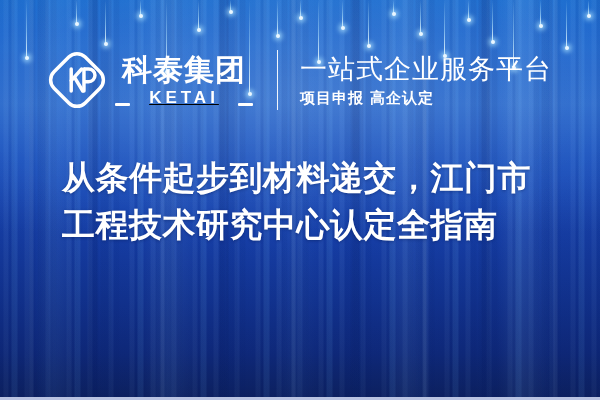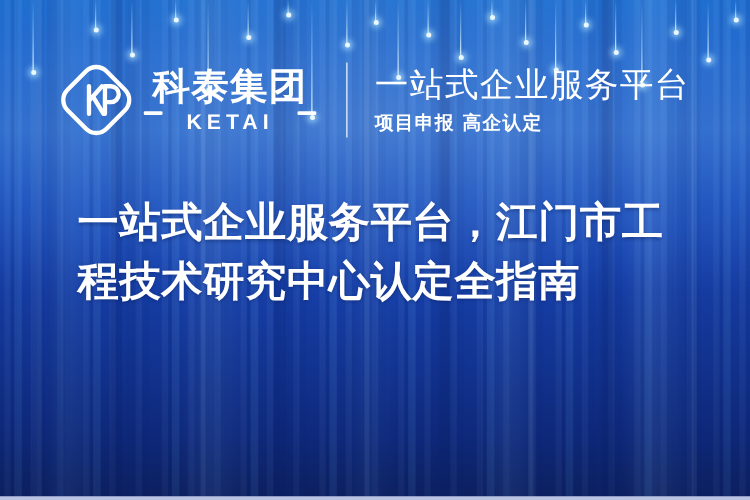--- a/index.html
+++ b/index.html
@@ -159,23 +159,24 @@
     font-family: "DejaVu Sans", "Liberation Sans", sans-serif;
     font-size: 30px;
     line-height: 1;
     font-weight: 700;
     color: #ffffff;
     letter-spacing: 1px;
     white-space: nowrap;
   }
   .logo-en-row {
     display: flex;
-    align-items: flex-start;
+    align-items: flex-end;
     gap: 19px;
     margin-top: 4px;
+    text-decoration: underline;
   }
   .logo-dash {
     display: block;
     width: 15px;
     height: 3px;
     background: #ffffff;
     border-radius: 1px;
   }
   .logo-en {
     font-family: "Liberation Sans", "DejaVu Sans", sans-serif;
@@ -299,16 +300,16 @@
 
     <div class="divider"></div>
 
     <div class="slogan">
       <div class="slogan-main">一站式企业服务平台</div>
       <div class="slogan-sub">项目申报 高企认定</div>
     </div>
 
   </div>
 
-  <div class="headline">一站式企业服务平台，江门市工程技术研究中心认定全指南</div>
+  <div class="headline">从条件起步到材料递交，江门市工程技术研究中心认定全指南</div>
 
   <div class="bottom-line"></div>
 </div>
 
 </body></html>

